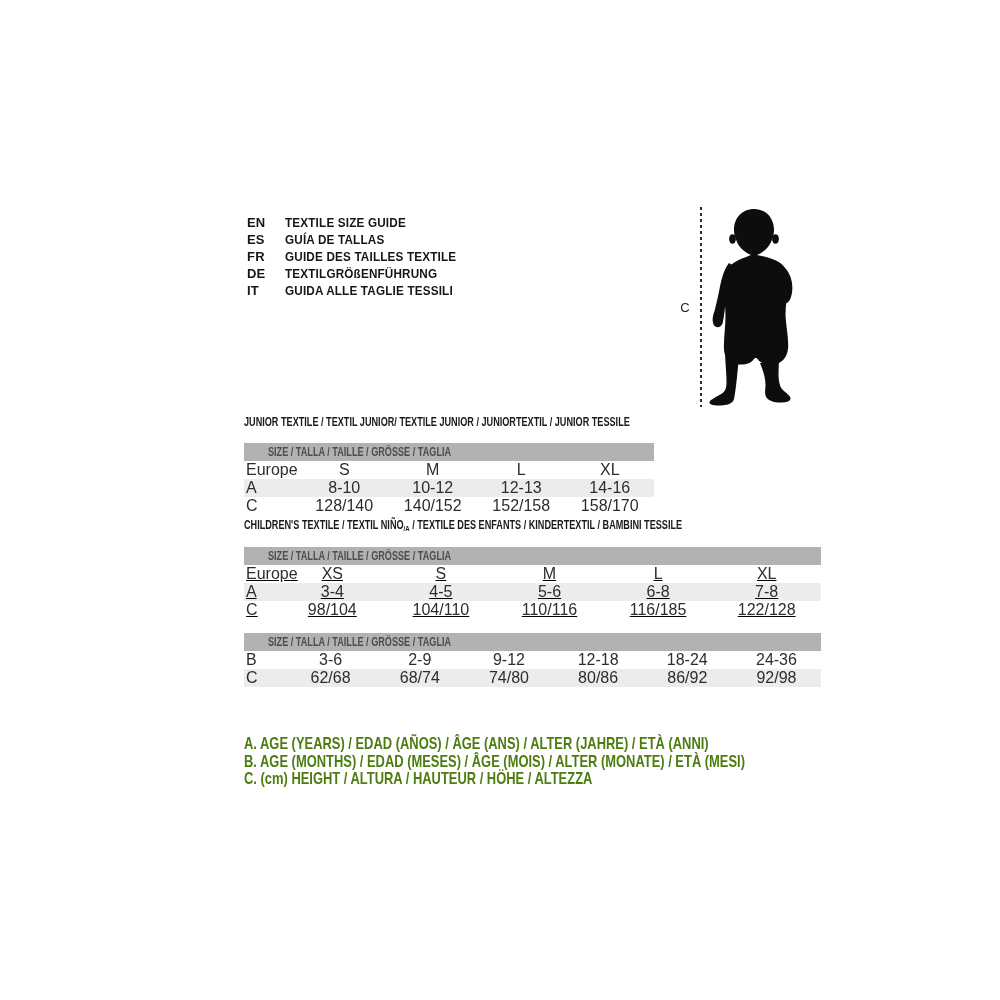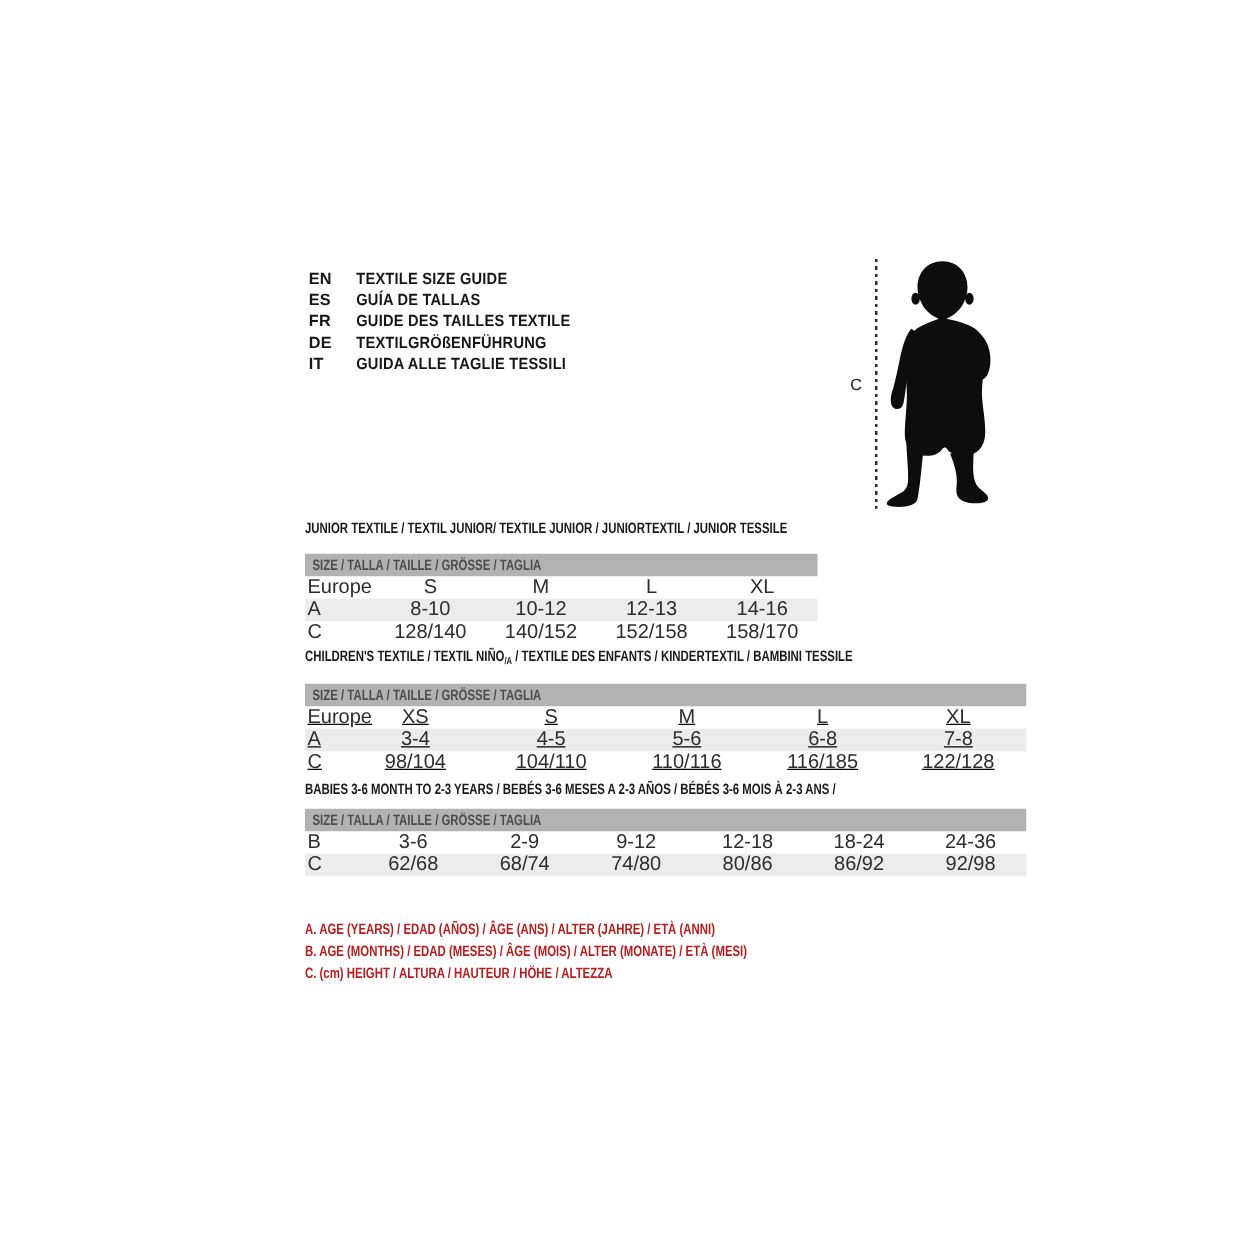--- a/index.html
+++ b/index.html
@@ -18,40 +18,40 @@
              background:repeating-linear-gradient(to bottom,#2e2e2e 0 3px,transparent 3px 6px);}
   .height-label{position:absolute;left:650px;top:300px;width:18px;text-align:center;
                 font-size:13px;color:#222;}
   .toddler{position:absolute;left:682px;top:206px;}
 
   
   .table{position:absolute;}
   .ttitle{font-weight:bold;font-size:12px;line-height:13px;color:#191919;white-space:nowrap;}
   .cond{display:inline-block;transform:scaleX(.76);transform-origin:0 50%;white-space:nowrap;}
   .t-sub{font-size:8px;vertical-align:-2px;}
-  .sizebar{height:18px;line-height:18px;background:#b2b2b2;padding-left:6px;
+  .sizebar{height:18px;line-height:18px;background:#b2b2b2;padding-left:24px;
            font-weight:bold;font-size:12px;color:#4d4d4d;}
   .trow{display:flex;height:18px;line-height:18px;font-size:16px;color:#2d2d2d;}
   .trow.shaded{background:#ececec;}
   .rlabel{padding-left:2px;text-align:left;}
   .t1 .rlabel{width:54px;}
   .t2 .rlabel{width:32px;}
   .t3 .rlabel{width:40px;}
   .cell{flex:1 1 0;text-align:center;}
   .t1{left:218px;top:416px;width:410px;}
   .t1 .sizebar{margin-top:14px;}
   .t2{left:218px;top:519px;width:577px;text-decoration:underline;}
   .t2 .sizebar{margin-top:12px;}
   .t3{left:218px;top:624px;width:577px;}
   .t3 .ttitle{line-height:14px;}
   .t3 .sizebar{margin-top:9px;}
 
   
   .legend{position:absolute;left:218px;top:735px;}
-  .legend-line{height:17.5px;line-height:17.5px;font-weight:bold;font-size:12px;color:#b91c1c;white-space:nowrap;}
+  .legend-line{height:17.5px;line-height:17.5px;font-weight:bold;font-size:17px;color:#4d7c0f;white-space:nowrap;}
 </style>
 </head>
 <body>
 
 <div class="canvas">
 
   <div class="lang-block">
     <div class="lang-line">
       <span class="lang-code">EN</span>
       <span class="lang-label">TEXTILE SIZE GUIDE</span>
@@ -162,23 +162,20 @@
       <span class="rlabel">C</span>
       <span class="cell">98/104</span>
       <span class="cell">104/110</span>
       <span class="cell">110/116</span>
       <span class="cell">116/185</span>
       <span class="cell">122/128</span>
     </div>
   </div>
 
   <div class="table t3">
-    <div class="ttitle">
-      <span class="cond">BABIES 3-6 MONTH TO 2-3 YEARS / BEBÉS 3-6 MESES A 2-3 AÑOS / BÉBÉS 3-6 MOIS À 2-3 ANS /</span>
-    </div>
     <div class="sizebar">
       <span class="cond">SIZE / TALLA / TAILLE / GRÖSSE / TAGLIA</span>
     </div>
     <div class="trow">
       <span class="rlabel">B</span>
       <span class="cell">3-6</span>
       <span class="cell">2-9</span>
       <span class="cell">9-12</span>
       <span class="cell">12-18</span>
       <span class="cell">18-24</span>

